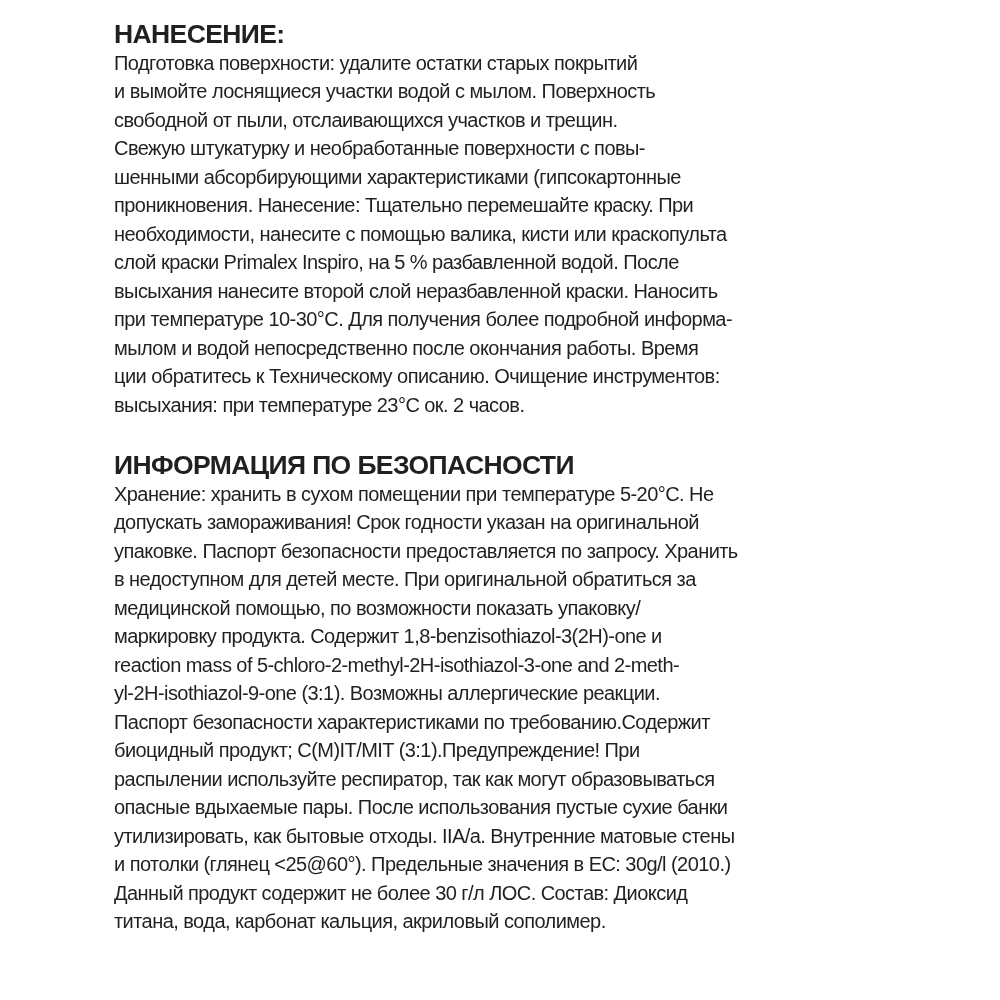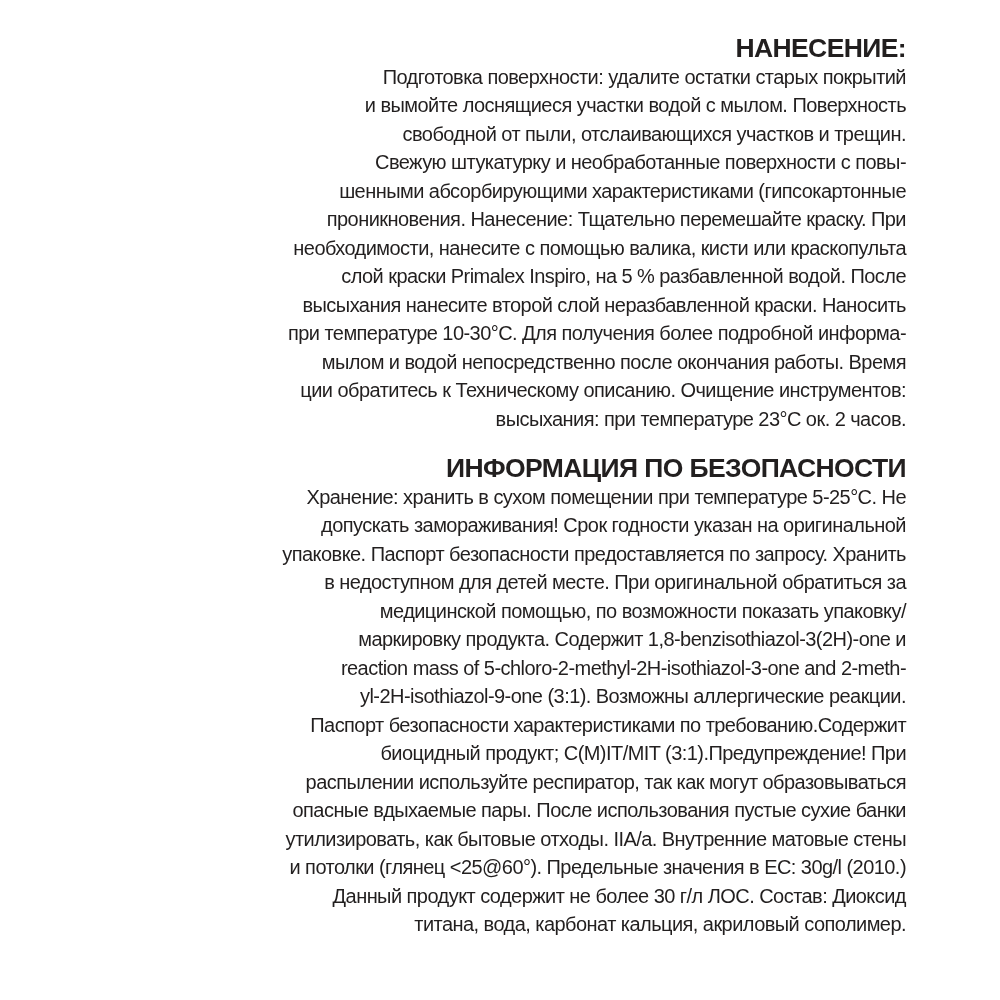--- a/index.html
+++ b/index.html
@@ -16,39 +16,38 @@
     position: relative;
   }
   .page {
     position: absolute;
     inset: 0;
     background: #ffffff;
   }
   .text-block {
     position: absolute;
     left: 114px;
-    top: 34px;
+    top: 20px;
     width: 792px;
-    text-align: right;
   }
   .section-heading {
     font-weight: 700;
     font-size: 26.5px;
     line-height: 28.5px;
     letter-spacing: -0.6px;
     white-space: nowrap;
   }
   .lines .text-line {
     font-size: 20px;
     line-height: 28.5px;
     letter-spacing: -0.55px;
     white-space: nowrap;
   }
   .section-safety {
-    margin-top: 21px;
+    margin-top: 32px;
   }
 </style>
 </head>
 <body>
 
 <div class="page">
   <div class="text-block">
 
     <section class="section-application">
       <div class="section-heading">НАНЕСЕНИЕ:</div>
@@ -65,21 +64,21 @@
           <div class="text-line">при температуре 10-30°С. Для получения более подробной информа-</div>
           <div class="text-line">мылом и водой непосредственно после окончания работы. Время</div>
           <div class="text-line">ции обратитесь к Техническому описанию. Очищение инструментов:</div>
           <div class="text-line">высыхания: при температуре 23°С ок. 2 часов.</div>
         </div>
     </section>
 
     <section class="section-safety">
       <div class="section-heading">ИНФОРМАЦИЯ ПО БЕЗОПАСНОСТИ</div>
       <div class="lines">
-          <div class="text-line">Хранение: хранить в сухом помещении при температуре 5-25°С. Не</div>
+          <div class="text-line">Хранение: хранить в сухом помещении при температуре 5-20°С. Не</div>
           <div class="text-line">допускать замораживания! Срок годности указан на оригинальной</div>
           <div class="text-line">упаковке. Паспорт безопасности предоставляется по запросу. Хранить</div>
           <div class="text-line">в недоступном для детей месте. При оригинальной обратиться за</div>
           <div class="text-line">медицинской помощью, по возможности показать упаковку/</div>
           <div class="text-line">маркировку продукта. Содержит 1,8-benzisothiazol-3(2H)-one и</div>
           <div class="text-line">reaction mass of 5-chloro-2-methyl-2H-isothiazol-3-one and 2-meth-</div>
           <div class="text-line">yl-2H-isothiazol-9-one (3:1). Возможны аллергические реакции.</div>
           <div class="text-line">Паспорт безопасности характеристиками по требованию.Содержит</div>
           <div class="text-line">биоцидный продукт; C(M)IT/MIT (3:1).Предупреждение! При</div>
           <div class="text-line">распылении используйте респиратор, так как могут образовываться</div>

